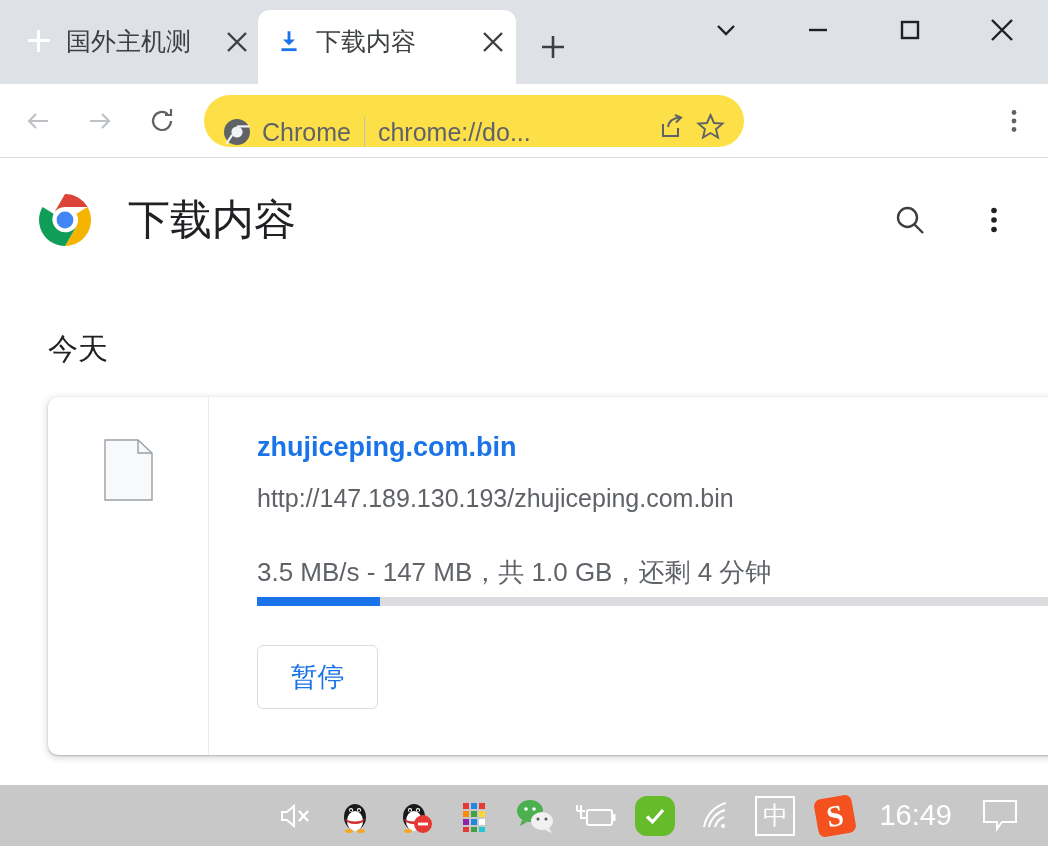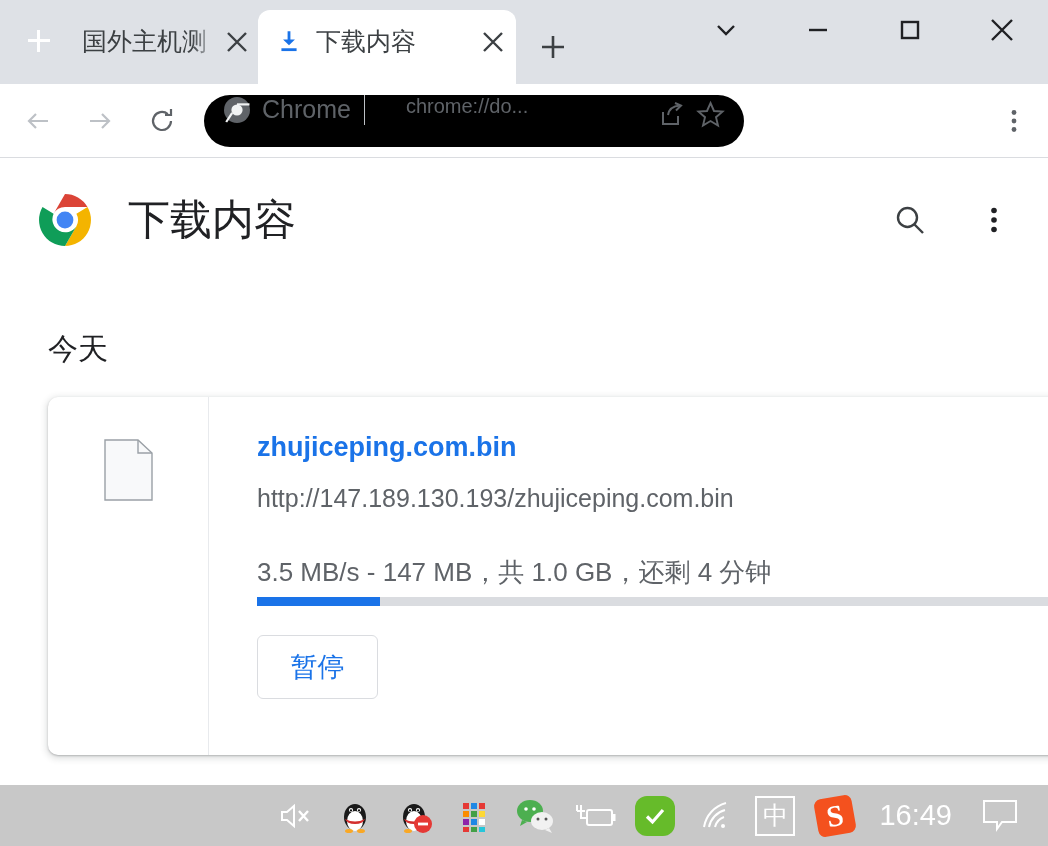--- a/index.html
+++ b/index.html
@@ -38,21 +38,20 @@
   .fav-red::before { left: 11px; top: 2px; width: 3px; height: 22px; }
   .fav-red::after  { left: 2px; top: 11px; width: 22px; height: 3px; }
   .fav-dl { width: 26px; height: 26px; }
   .tab-title {
     font-size: 25px; color: #3c4043; white-space: nowrap;
     overflow: hidden; flex: 1 1 auto; line-height: 1.1;
   }
   .tab.inactive .tab-title {
     -webkit-mask-image: linear-gradient(to right, #000 82%, transparent 100%);
     mask-image: linear-gradient(to right, #000 82%, transparent 100%);
-    margin-left: 16px;
   }
   .tab-close {
     width: 34px; height: 34px; flex: 0 0 34px; margin-left: 4px;
     display: flex; align-items: center; justify-content: center;
     color: #3c4043;
   }
   .newtab {
     position: absolute; left: 530px; top: 24px;
     width: 46px; height: 46px; display: flex; align-items: center; justify-content: center;
     color: #3c4043;
@@ -68,29 +67,29 @@
     border-bottom: 1px solid #dadce0;
   }
   .navbtn {
     width: 48px; height: 48px; margin-left: 14px;
     display: flex; align-items: center; justify-content: center;
     color: #5f6368; flex: 0 0 auto;
   }
   .navbtn.disabled { color: #bdc1c6; }
   .omnibox {
     margin-left: 18px; height: 52px; flex: 0 0 540px;
-    background: #000000; border-radius: 26px;
-    display: flex; align-items: flex-start; padding: 0 14px 0 18px;
+    background: #fde047; border-radius: 26px;
+    display: flex; align-items: flex-end; padding: 0 14px 0 18px;
   }
   .omni-chrome-icon { width: 30px; height: 30px; flex: 0 0 30px; margin-right: 10px; }
   .omni-label { font-size: 25px; color: #5f6368; white-space: nowrap; }
   .omni-sep { width: 1px; height: 30px; background: #bdc1c6; margin: 0 13px; flex: 0 0 1px; }
   .omni-url {
-    font-size: 20px; color: #5f6368; white-space: nowrap;
-    overflow: hidden; flex: 1 1 auto; margin-left: 28px;
+    font-size: 25px; color: #5f6368; white-space: nowrap;
+    overflow: hidden; flex: 1 1 auto;
   }
   .omni-btn { width: 40px; height: 40px; display: flex; align-items: center; justify-content: center; color: #5f6368; flex: 0 0 40px; }
   .toolbar-menu {
     position: absolute; right: 10px; width: 48px; height: 48px;
     display: flex; align-items: center; justify-content: center; color: #5f6368;
   }
 
   
   .page {
     position: absolute; top: 159px; left: 0; width: 1048px; height: 626px;
@@ -145,21 +144,21 @@
   .progress {
     position: absolute; left: 48px; right: -48px; top: 200px;
     height: 9px; background: #dadce0; border-radius: 0;
   }
   .progress-fill { height: 9px; background: #1a73e8; }
   .dl-actions { position: absolute; top: 238px; left: 48px; display: flex; gap: 18px; }
   .dl-btn {
     min-width: 121px; height: 64px; padding: 0 22px;
     border: 1px solid #dadce0; border-radius: 6px; background: #ffffff;
     font-size: 27px; color: #1a73e8; font-family: "Liberation Sans", sans-serif;
-    display: flex; align-items: center; justify-content: center; cursor: pointer;
+    display: flex; align-items: center; justify-content: center; cursor: pointer; margin-top: 10px;
   }
 
   
   .taskbar {
     position: absolute; bottom: 0; left: 0; width: 1048px; height: 61px;
     background: #c8c8c8;
     display: flex; align-items: center; justify-content: flex-end;
   }
   .tb-icon {
     width: 48px; height: 48px; margin: 0 6px;

